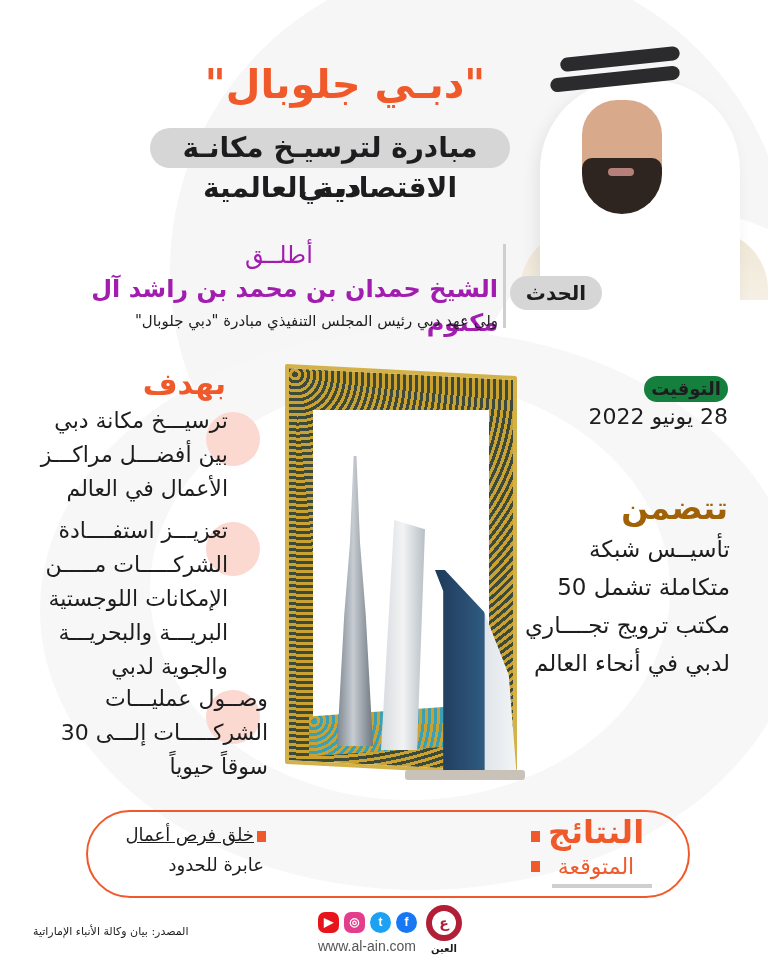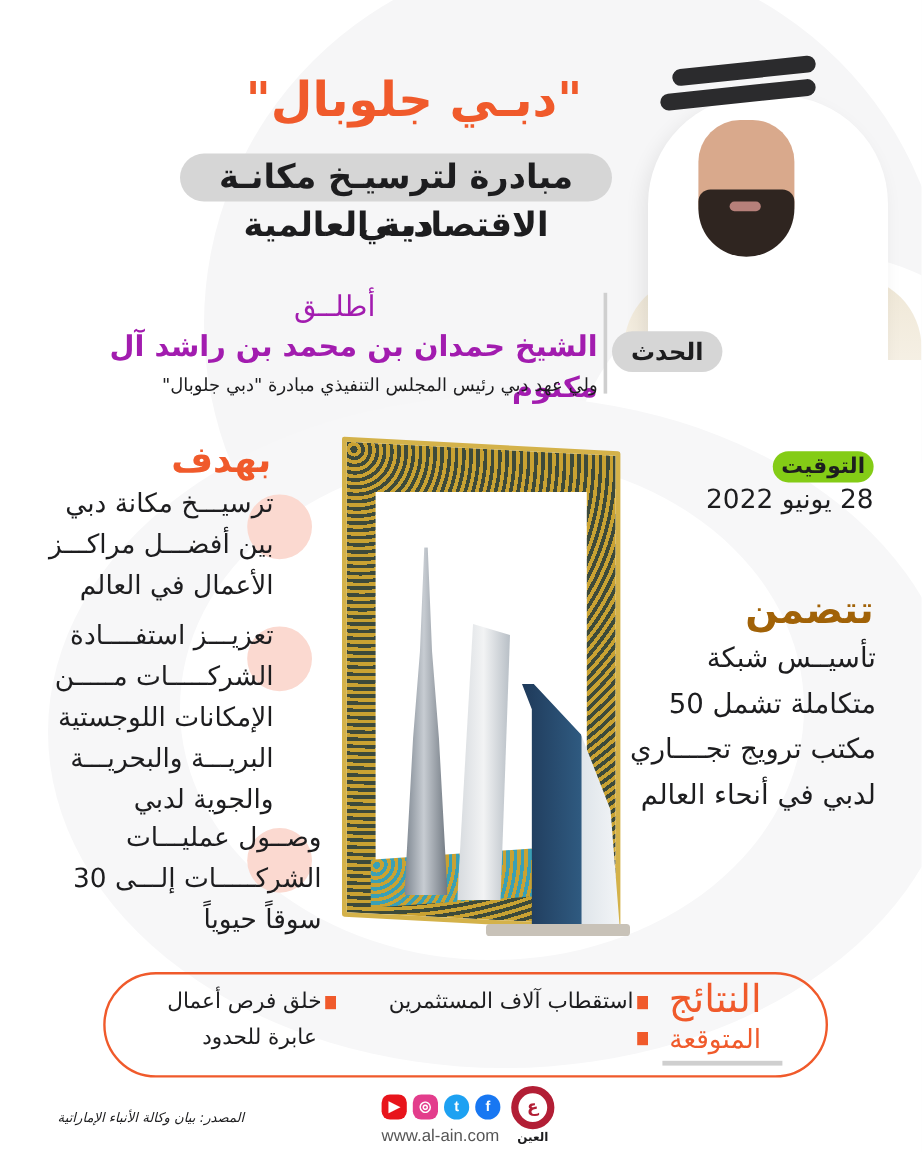--- a/index.html
+++ b/index.html
@@ -31,21 +31,21 @@
   .portrait .shoulder { position: absolute; left: 0; top: 190px; width: 248px; height: 90px; background: linear-gradient(180deg, #efe7d6, #f7f2e8); border-radius: 60px 60px 0 0; }
 
   
   .event-pill { left: 510px; top: 276px; width: 92px; height: 34px; background: #d6d6d6; border-radius: 17px; text-align: center; font-size: 20px; font-weight: bold; line-height: 34px; color: #1d1d1f; }
   .event-divider { left: 503px; top: 244px; width: 3px; height: 84px; background: #cfcfcf; }
   .event-launched { left: 60px; width: 438px; top: 240px; text-align: center; color: #a21caf; font-size: 24px; line-height: 30px; }
   .event-name { left: 40px; width: 458px; top: 272px; text-align: right; font-size: 24px; font-weight: bold; line-height: 34px; color: #a21caf; }
   .event-role { left: 40px; width: 458px; top: 310px; text-align: right; font-size: 15px; line-height: 22px; color: #1d1d1f; }
 
   
-  .timing-pill { left: 644px; top: 376px; width: 84px; height: 26px; background: #84cc16; border-radius: 13px; text-align: center; font-size: 18px; font-weight: bold; line-height: 26px; }
+  .timing-pill { left: 644px; top: 376px; width: 84px; height: 26px; background: #15803d; border-radius: 13px; text-align: center; font-size: 18px; font-weight: bold; line-height: 26px; }
   .timing-date { left: 560px; width: 168px; top: 402px; text-align: right; font-size: 22px; line-height: 30px; color: #1d1d1f; }
 
   
   .aim-title { left: 40px; width: 186px; top: 364px; text-align: right; color: #f05a2b; font-weight: bold; font-size: 30px; line-height: 40px; }
   .aim-dot { position: absolute; width: 54px; height: 54px; border-radius: 50%; background: #fbd9d0; }
   .aim-text { left: 20px; width: 208px; text-align: right; font-size: 22px; line-height: 34px; color: #1d1d1f; }
 
   
   .inc-title { left: 560px; width: 168px; top: 488px; text-align: right; color: #a16207; font-weight: bold; font-size: 32px; line-height: 40px; }
   .inc-text { left: 520px; width: 210px; top: 530px; text-align: right; font-size: 23px; line-height: 38px; color: #1d1d1f; }
@@ -56,32 +56,32 @@
   .frame .inner { position: absolute; left: 28px; top: 40px; width: 176px; height: 310px; background: #ffffff; }
   .frame .bottom { position: absolute; left: 24px; top: 340px; width: 184px; height: 40px; background: repeating-radial-gradient(circle at 5px 5px, #3aa0b5 0 3px, #c9a232 3px 6px); transform: skewY(-4deg); }
   .bldg { position: absolute; }
   .burj { left: 52px; top: 86px; width: 36px; height: 290px; background: linear-gradient(90deg, #7d8690, #c7ccd2 45%, #6f7780); clip-path: polygon(46% 0, 54% 0, 64% 30%, 80% 55%, 100% 100%, 0 100%, 20% 55%, 36% 30%); }
   .cayan { left: 96px; top: 150px; width: 44px; height: 230px; background: linear-gradient(90deg, #d6dade, #f2f3f4 50%, #b8bfc6); clip-path: polygon(30% 0, 100% 4%, 82% 100%, 0 100%); }
   .arab { left: 150px; top: 200px; width: 82px; height: 210px; background: linear-gradient(90deg, #1f3a5a, #2f5a80 60%, #dfe5ea 61%, #f3f5f7); clip-path: polygon(0 0, 12% 0, 60% 20%, 90% 50%, 100% 100%, 10% 100%, 10% 10%); }
   .base { left: 120px; top: 400px; width: 120px; height: 10px; background: #c8c2b8; border-radius: 3px; }
 
   
   .results-box { left: 86px; top: 810px; width: 604px; height: 88px; border: 2px solid #f05a2b; border-radius: 44px; }
-  .results-title1 { left: 546px; width: 100px; top: 812px; text-align: center; color: #f05a2b; font-weight: normal; font-size: 32px; line-height: 40px; }
+  .results-title1 { left: 546px; width: 100px; top: 812px; text-align: center; color: #f05a2b; font-weight: bold; font-size: 32px; line-height: 40px; }
   .results-title2 { left: 546px; width: 100px; top: 852px; text-align: center; color: #f05a2b; font-size: 22px; line-height: 30px; }
   .results-underline { left: 552px; top: 884px; width: 100px; height: 4px; background: #cfcfcf; }
   .result { font-size: 18px; line-height: 26px; text-align: right; color: #1d1d1f; }
   .bullet { display: inline-block; width: 9px; height: 11px; background: #f05a2b; margin-left: 3px; vertical-align: -1px; }
   .r1 { left: 290px; width: 250px; top: 822px; }
   .r2 { left: 290px; width: 250px; top: 852px; }
-  .r3 { left: 110px; width: 170px; top: 822px; }
+  .r3 { left: 96px; width: 170px; top: 822px; text-decoration: underline; }
   .r4 { left: 110px; width: 154px; top: 852px; }
 
   
-  .source { left: 48px; width: 180px; top: 924px; text-align: left; direction: rtl; font-size: 11px; line-height: 16px; color: #1d1d1f; font-style: italic; }
+  .source { left: 33px; width: 180px; top: 924px; text-align: left; direction: rtl; font-size: 11px; line-height: 16px; color: #1d1d1f; }
   .social { left: 318px; top: 912px; display: flex; direction: ltr; gap: 5px; }
   .soc { width: 21px; height: 21px; border-radius: 50%; color: #fff; font-size: 12px; font-weight: bold; text-align: center; line-height: 21px; font-family: "Liberation Sans", sans-serif; }
   .soc.yt { background: #e8141b; border-radius: 7px; }
   .soc.ig { background: #e33d8c; border-radius: 7px; }
   .soc.tw { background: #1da1f2; }
   .soc.fb { background: #1877f2; }
   .website { left: 318px; top: 937px; width: 106px; text-align: left; direction: ltr; font-family: "Liberation Sans", sans-serif; font-size: 14px; line-height: 18px; color: #555; }
   .logo { left: 426px; top: 905px; width: 36px; height: 36px; border: 6px solid #b21e35; border-radius: 50%; text-align: center; color: #b21e35; font-size: 14px; font-weight: bold; line-height: 24px; }
   .logo-text { left: 422px; top: 942px; width: 44px; text-align: center; font-size: 10px; font-weight: bold; line-height: 14px; color: #1d1d1f; }
 </style>
@@ -135,21 +135,21 @@
   <div class="bldg base"></div>
 </div>
 
 <div class="abs inc-title">تتضمن</div>
 <div class="abs inc-text">تأسيــس شبكة متكاملة تشمل 50 مكتب ترويج تجــــاري لدبي في أنحاء العالم</div>
 
 <div class="abs results-box"></div>
 <div class="abs results-title1">النتائج</div>
 <div class="abs results-title2">المتوقعة</div>
 <div class="abs results-underline"></div>
-<div class="abs result r1"><span class="bullet"></span><span>استقطاب آلاف المستثمرين</span></div>
+<div class="abs result r1"><span class="bullet"></span></div>
 <div class="abs result r2"><span class="bullet"></span></div>
 <div class="abs result r3"><span class="bullet"></span><span>خلق فرص أعمال</span></div>
 <div class="abs result r4">عابرة للحدود</div>
 
 <div class="abs source">المصدر: بيان وكالة الأنباء الإماراتية</div>
 <div class="abs social">
   <div class="soc yt">▶</div>
   <div class="soc ig">◎</div>
   <div class="soc tw">t</div>
   <div class="soc fb">f</div>

